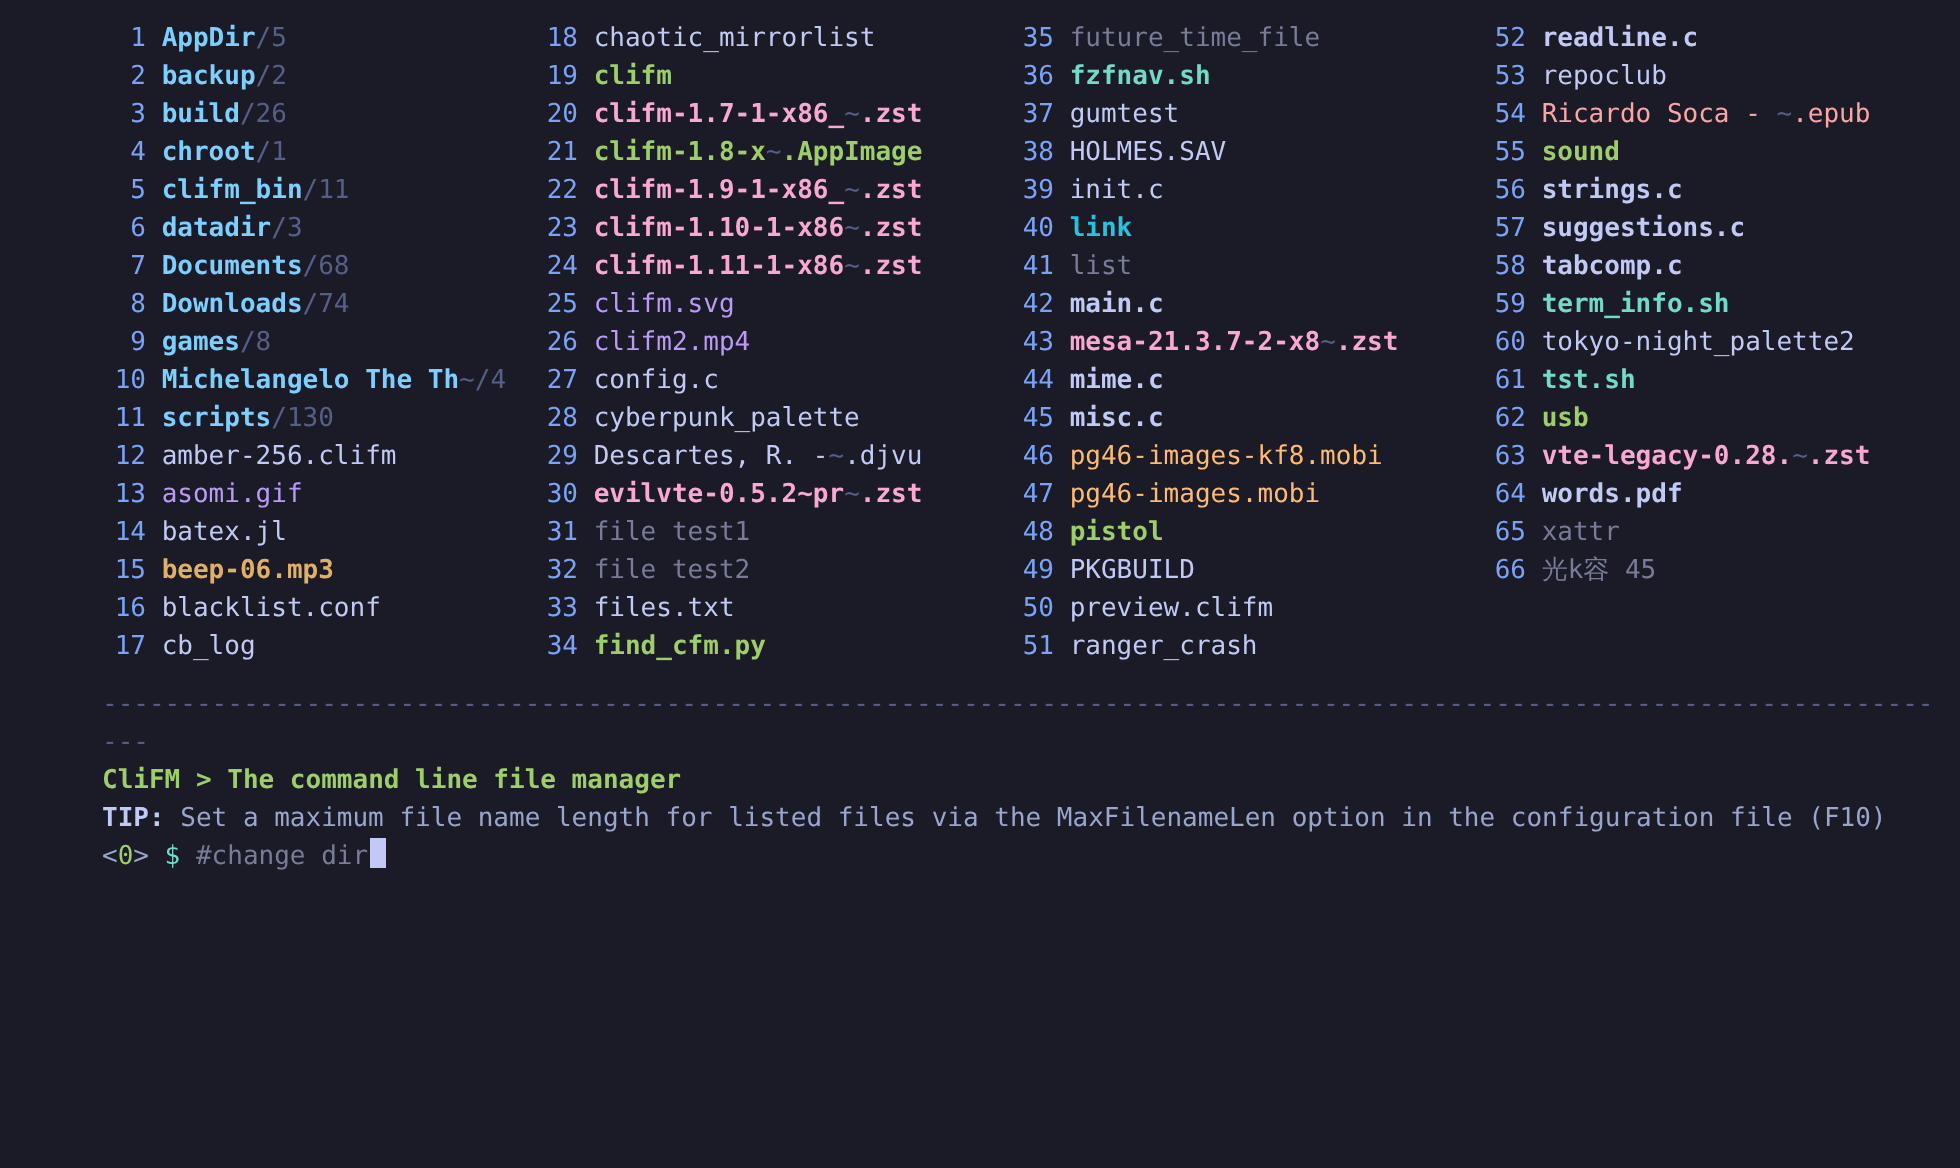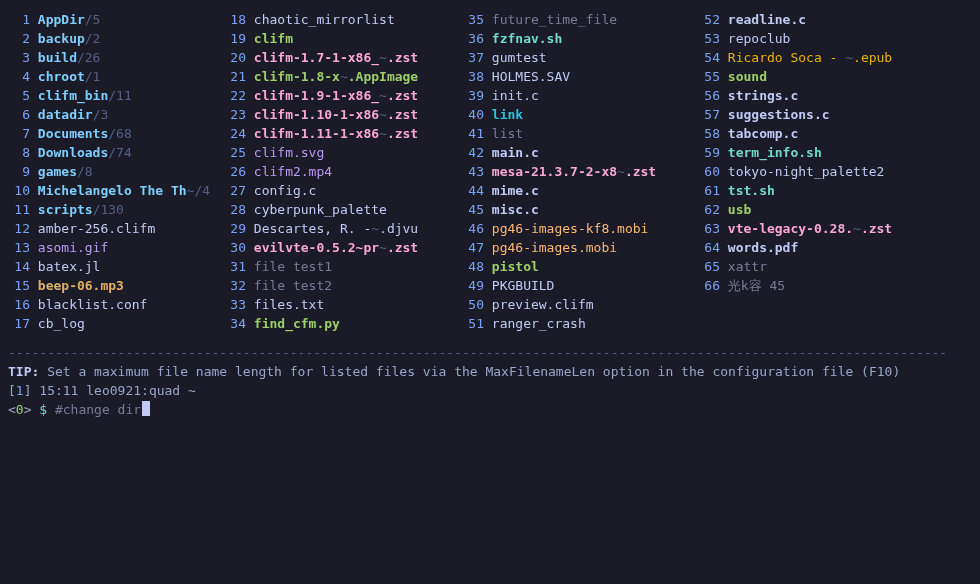--- a/index.html
+++ b/index.html
@@ -8,20 +8,21 @@
     height: 584px;
     background: #1a1b26;
     font-family: "Menlo", "Consolas", monospace;
     font-size: 13px;
     line-height: 19px;
     overflow: hidden;
   }
   .terminal {
     padding: 10px 8px 8px 8px;
     color: #c0caf5;
+    margin-left: 43px;
   }
   .listing { display: flex; }
   .col { white-space: pre; }
   .col:nth-child(1){ width: 216px; }
   .col:nth-child(2){ width: 238px; }
   .col:nth-child(3){ width: 236px; }
   .col:nth-child(4){ flex: 1; }
   .idx { display:inline-block; width: 22px; text-align: right; color:#7aa2f7; }
   .footer { margin-top: 10px; }
   .sep { color:#565f89; letter-spacing:0; }
@@ -34,21 +35,21 @@
   .c-count  { color:#565f89; }
   .c-plain  { color:#c0caf5; }
   .c-bold   { color:#c0caf5; font-weight:bold; }
   .c-exec   { color:#9ece6a; font-weight:bold; }
   .c-img    { color:#bb9af7; }
   .c-media  { color:#e0af68; font-weight:bold; }
   .c-arch   { color:#f9a8d4; font-weight:bold; }
   .c-muted  { color:#787c99; }
   .c-sh     { color:#73daca; font-weight:bold; }
   .c-link   { color:#2ac3de; font-weight:bold; }
-  .c-doc    { color:#eab308; }
+  .c-doc    { color:#fca5a5; }
   .c-yel    { color:#fdba74; }
   .c-title  { color:#9ece6a; font-weight:bold; }
   .c-hint   { color:#9aa5ce; }
   .c-tip    { color:#c0caf5; font-weight:bold;text-align:center; }
   .c-num    { color:#7aa2f7; }
   .c-zero   { color:#9ece6a; }
   .c-dollar { color:#73daca; }
   .c-cmd    { color:#787c99; }
 </style>
 </head>
@@ -59,27 +60,27 @@
   <div class="listing" id="listing">
       <div class="col"><div><span class="idx">1</span> <span class="c-dir">AppDir</span><span class="c-count">/5</span></div><div><span class="idx">2</span> <span class="c-dir">backup</span><span class="c-count">/2</span></div><div><span class="idx">3</span> <span class="c-dir">build</span><span class="c-count">/26</span></div><div><span class="idx">4</span> <span class="c-dir">chroot</span><span class="c-count">/1</span></div><div><span class="idx">5</span> <span class="c-dir">clifm_bin</span><span class="c-count">/11</span></div><div><span class="idx">6</span> <span class="c-dir">datadir</span><span class="c-count">/3</span></div><div><span class="idx">7</span> <span class="c-dir">Documents</span><span class="c-count">/68</span></div><div><span class="idx">8</span> <span class="c-dir">Downloads</span><span class="c-count">/74</span></div><div><span class="idx">9</span> <span class="c-dir">games</span><span class="c-count">/8</span></div><div><span class="idx">10</span> <span class="c-dir">Michelangelo The Th</span><span class="c-count">~</span><span class="c-count">/4</span></div><div><span class="idx">11</span> <span class="c-dir">scripts</span><span class="c-count">/130</span></div><div><span class="idx">12</span> <span class="c-plain">amber-256.clifm</span></div><div><span class="idx">13</span> <span class="c-img">asomi.gif</span></div><div><span class="idx">14</span> <span class="c-plain">batex.jl</span></div><div><span class="idx">15</span> <span class="c-media">beep-06.mp3</span></div><div><span class="idx">16</span> <span class="c-plain">blacklist.conf</span></div><div><span class="idx">17</span> <span class="c-plain">cb_log</span></div></div>
       <div class="col"><div><span class="idx">18</span> <span class="c-plain">chaotic_mirrorlist</span></div><div><span class="idx">19</span> <span class="c-exec">clifm</span></div><div><span class="idx">20</span> <span class="c-arch">clifm-1.7-1-x86_</span><span class="c-count">~</span><span class="c-arch">.zst</span></div><div><span class="idx">21</span> <span class="c-exec">clifm-1.8-x</span><span class="c-count">~</span><span class="c-exec">.AppImage</span></div><div><span class="idx">22</span> <span class="c-arch">clifm-1.9-1-x86_</span><span class="c-count">~</span><span class="c-arch">.zst</span></div><div><span class="idx">23</span> <span class="c-arch">clifm-1.10-1-x86</span><span class="c-count">~</span><span class="c-arch">.zst</span></div><div><span class="idx">24</span> <span class="c-arch">clifm-1.11-1-x86</span><span class="c-count">~</span><span class="c-arch">.zst</span></div><div><span class="idx">25</span> <span class="c-img">clifm.svg</span></div><div><span class="idx">26</span> <span class="c-img">clifm2.mp4</span></div><div><span class="idx">27</span> <span class="c-plain">config.c</span></div><div><span class="idx">28</span> <span class="c-plain">cyberpunk_palette</span></div><div><span class="idx">29</span> <span class="c-plain">Descartes, R. -</span><span class="c-count">~</span><span class="c-plain">.djvu</span></div><div><span class="idx">30</span> <span class="c-arch">evilvte-0.5.2~pr</span><span class="c-count">~</span><span class="c-arch">.zst</span></div><div><span class="idx">31</span> <span class="c-muted">file test1</span></div><div><span class="idx">32</span> <span class="c-muted">file test2</span></div><div><span class="idx">33</span> <span class="c-plain">files.txt</span></div><div><span class="idx">34</span> <span class="c-exec">find_cfm.py</span></div></div>
       <div class="col"><div><span class="idx">35</span> <span class="c-muted">future_time_file</span></div><div><span class="idx">36</span> <span class="c-sh">fzfnav.sh</span></div><div><span class="idx">37</span> <span class="c-plain">gumtest</span></div><div><span class="idx">38</span> <span class="c-plain">HOLMES.SAV</span></div><div><span class="idx">39</span> <span class="c-plain">init.c</span></div><div><span class="idx">40</span> <span class="c-link">link</span></div><div><span class="idx">41</span> <span class="c-muted">list</span></div><div><span class="idx">42</span> <span class="c-bold">main.c</span></div><div><span class="idx">43</span> <span class="c-arch">mesa-21.3.7-2-x8</span><span class="c-count">~</span><span class="c-arch">.zst</span></div><div><span class="idx">44</span> <span class="c-bold">mime.c</span></div><div><span class="idx">45</span> <span class="c-bold">misc.c</span></div><div><span class="idx">46</span> <span class="c-yel">pg46-images-kf8.mobi</span></div><div><span class="idx">47</span> <span class="c-yel">pg46-images.mobi</span></div><div><span class="idx">48</span> <span class="c-exec">pistol</span></div><div><span class="idx">49</span> <span class="c-plain">PKGBUILD</span></div><div><span class="idx">50</span> <span class="c-plain">preview.clifm</span></div><div><span class="idx">51</span> <span class="c-plain">ranger_crash</span></div></div>
       <div class="col"><div><span class="idx">52</span> <span class="c-bold">readline.c</span></div><div><span class="idx">53</span> <span class="c-plain">repoclub</span></div><div><span class="idx">54</span> <span class="c-doc">Ricardo Soca - </span><span class="c-count">~</span><span class="c-doc">.epub</span></div><div><span class="idx">55</span> <span class="c-exec">sound</span></div><div><span class="idx">56</span> <span class="c-bold">strings.c</span></div><div><span class="idx">57</span> <span class="c-bold">suggestions.c</span></div><div><span class="idx">58</span> <span class="c-bold">tabcomp.c</span></div><div><span class="idx">59</span> <span class="c-sh">term_info.sh</span></div><div><span class="idx">60</span> <span class="c-plain">tokyo-night_palette2</span></div><div><span class="idx">61</span> <span class="c-sh">tst.sh</span></div><div><span class="idx">62</span> <span class="c-exec">usb</span></div><div><span class="idx">63</span> <span class="c-arch">vte-legacy-0.28.</span><span class="c-count">~</span><span class="c-arch">.zst</span></div><div><span class="idx">64</span> <span class="c-bold">words.pdf</span></div><div><span class="idx">65</span> <span class="c-muted">xattr</span></div><div><span class="idx">66</span> <span class="c-muted">光k容 45</span></div></div>
     </div>
 
   <div class="footer">
     <div class="sep" id="sep-row">------------------------------------------------------------------------------------------------------------------------</div>
 
+    <div>
+      <span class="c-title">CliFM</span><span class="c-title"> &gt; </span><span class="c-title">The command line file manager</span>
+    </div>
 
 
     <div class="c-hint">
       <span class="c-tip">TIP:</span><span> Set a maximum file name length for listed files via the MaxFilenameLen option in the configuration file (F10)</span>
     </div>
 
-    <div>
-      <span class="c-hint">[</span><span class="c-num">1</span><span class="c-hint">] 15:11 leo0921:quad ~</span>
-    </div>
 
     <div>
       <span class="c-hint">&lt;</span><span class="c-zero">0</span><span class="c-hint">&gt;</span><span class="c-dollar"> $ </span><span class="c-cmd">#change dir</span><span class="cursor"></span>
     </div>
   </div>
 </div>
 
 </body></html>

